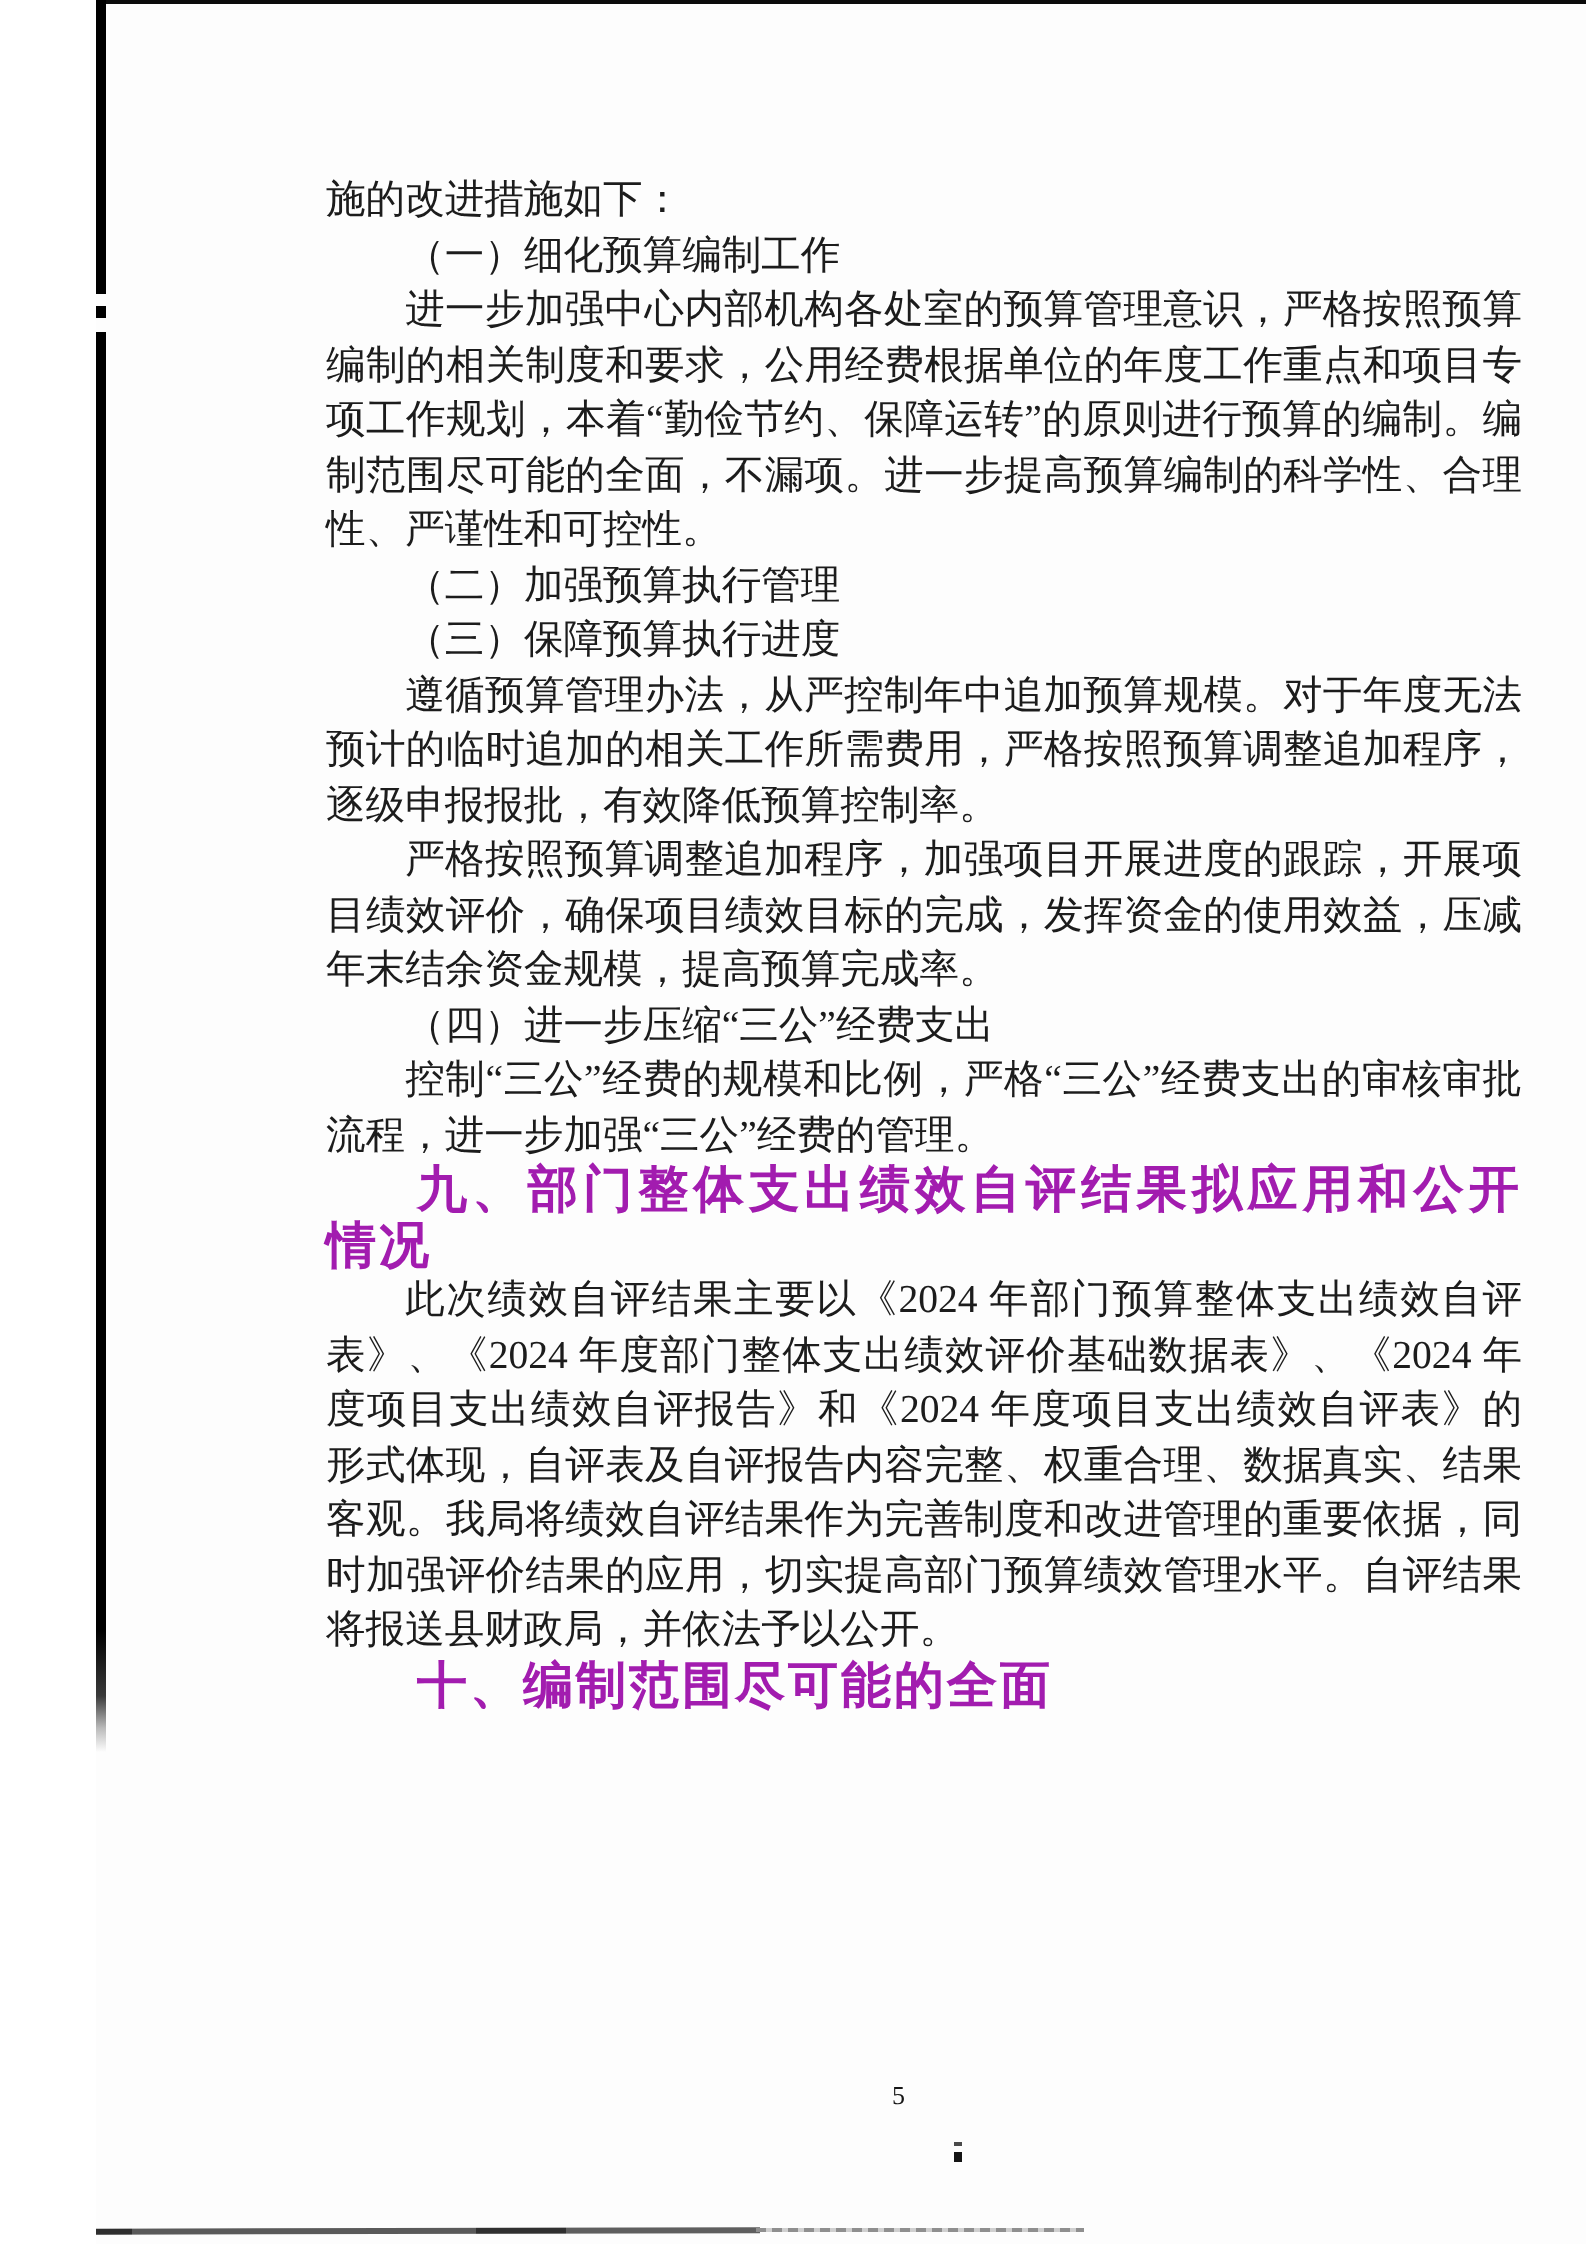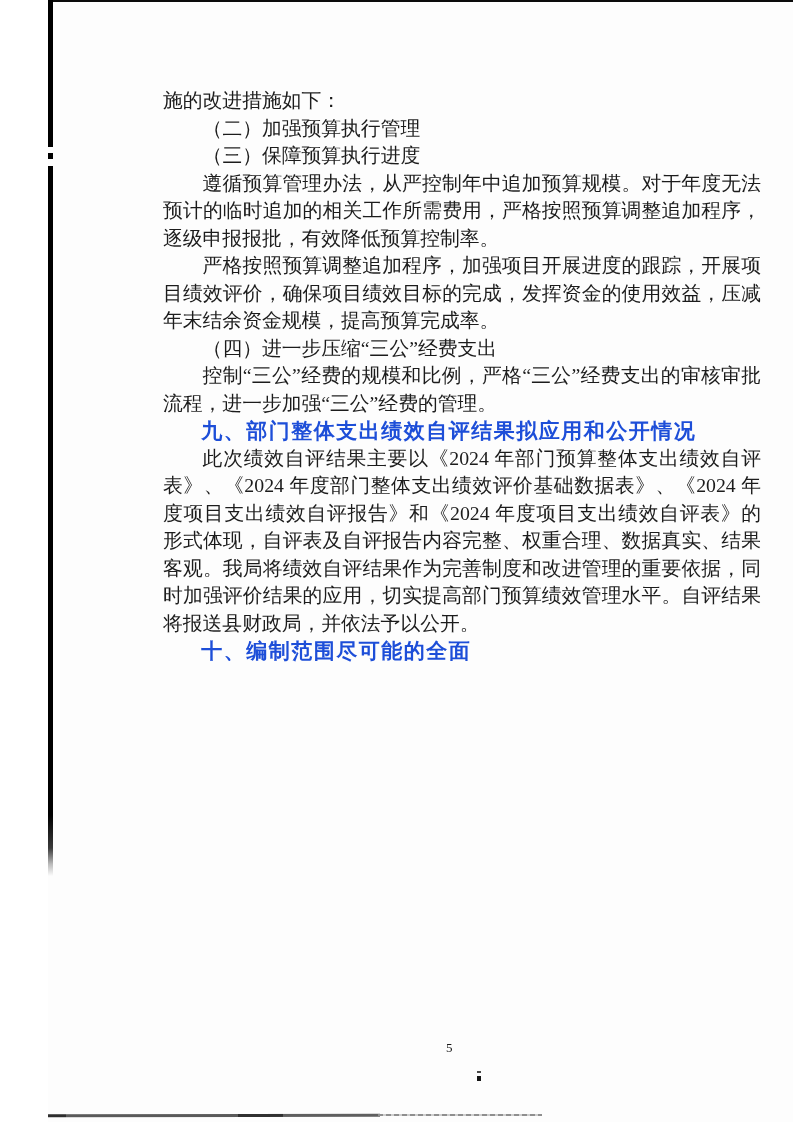--- a/index.html
+++ b/index.html
@@ -28,23 +28,23 @@
     text-align: justify;
   }
   .block { text-align: justify; }
   .body-noindent { text-indent: 0; }
   .subheading { text-indent: 2em; }
   .para { text-indent: 2em; }
   .heading {
     text-indent: 1.82em;
     font-family: "Liberation Sans", "DejaVu Sans", sans-serif;
     font-weight: 700;
-    font-size: 21px;
+    font-size: 25px;
     letter-spacing: 1.5px;
-    color: #1d4ed8;
+    color: #a21caf;
   }
   
   #page-number {
     position: absolute;
     left: 398px;
     top: 1040px;
     font-size: 13px;
     font-family: "Liberation Serif", "DejaVu Serif", serif;
     color: #161616;
   }
@@ -101,20 +101,22 @@
   <div id="edge-top"></div>
   <div id="edge-left"></div>
   <div id="edge-gap-1" class="edge-gap"></div>
   <div id="edge-gap-2" class="edge-gap"></div>
   <div id="bottom-line-solid"></div>
   <div id="bottom-line-faint"></div>
   <div id="ink-speck"></div>
 
   <div id="text-column">
       <div class="block body-noindent">施的改进措施如下：</div>
+      <div class="block subheading">（一）细化预算编制工作</div>
+      <div class="block para">进一步加强中心内部机构各处室的预算管理意识，严格按照预算编制的相关制度和要求，公用经费根据单位的年度工作重点和项目专项工作规划，本着“勤俭节约、保障运转”的原则进行预算的编制。编制范围尽可能的全面，不漏项。进一步提高预算编制的科学性、合理性、严谨性和可控性。</div>
       <div class="block subheading">（二）加强预算执行管理</div>
       <div class="block subheading">（三）保障预算执行进度</div>
       <div class="block para">遵循预算管理办法，从严控制年中追加预算规模。对于年度无法预计的临时追加的相关工作所需费用，严格按照预算调整追加程序，逐级申报报批，有效降低预算控制率。</div>
       <div class="block para">严格按照预算调整追加程序，加强项目开展进度的跟踪，开展项目绩效评价，确保项目绩效目标的完成，发挥资金的使用效益，压减年末结余资金规模，提高预算完成率。</div>
       <div class="block subheading">（四）进一步压缩“三公”经费支出</div>
       <div class="block para">控制“三公”经费的规模和比例，严格“三公”经费支出的审核审批流程，进一步加强“三公”经费的管理。</div>
       <div class="block heading">九、部门整体支出绩效自评结果拟应用和公开情况</div>
       <div class="block para">此次绩效自评结果主要以《2024 年部门预算整体支出绩效自评表》、《2024 年度部门整体支出绩效评价基础数据表》、《2024 年度项目支出绩效自评报告》和《2024 年度项目支出绩效自评表》的形式体现，自评表及自评报告内容完整、权重合理、数据真实、结果客观。我局将绩效自评结果作为完善制度和改进管理的重要依据，同时加强评价结果的应用，切实提高部门预算绩效管理水平。自评结果将报送县财政局，并依法予以公开。</div>
       <div class="block heading">十、编制范围尽可能的全面</div>
     </div>

